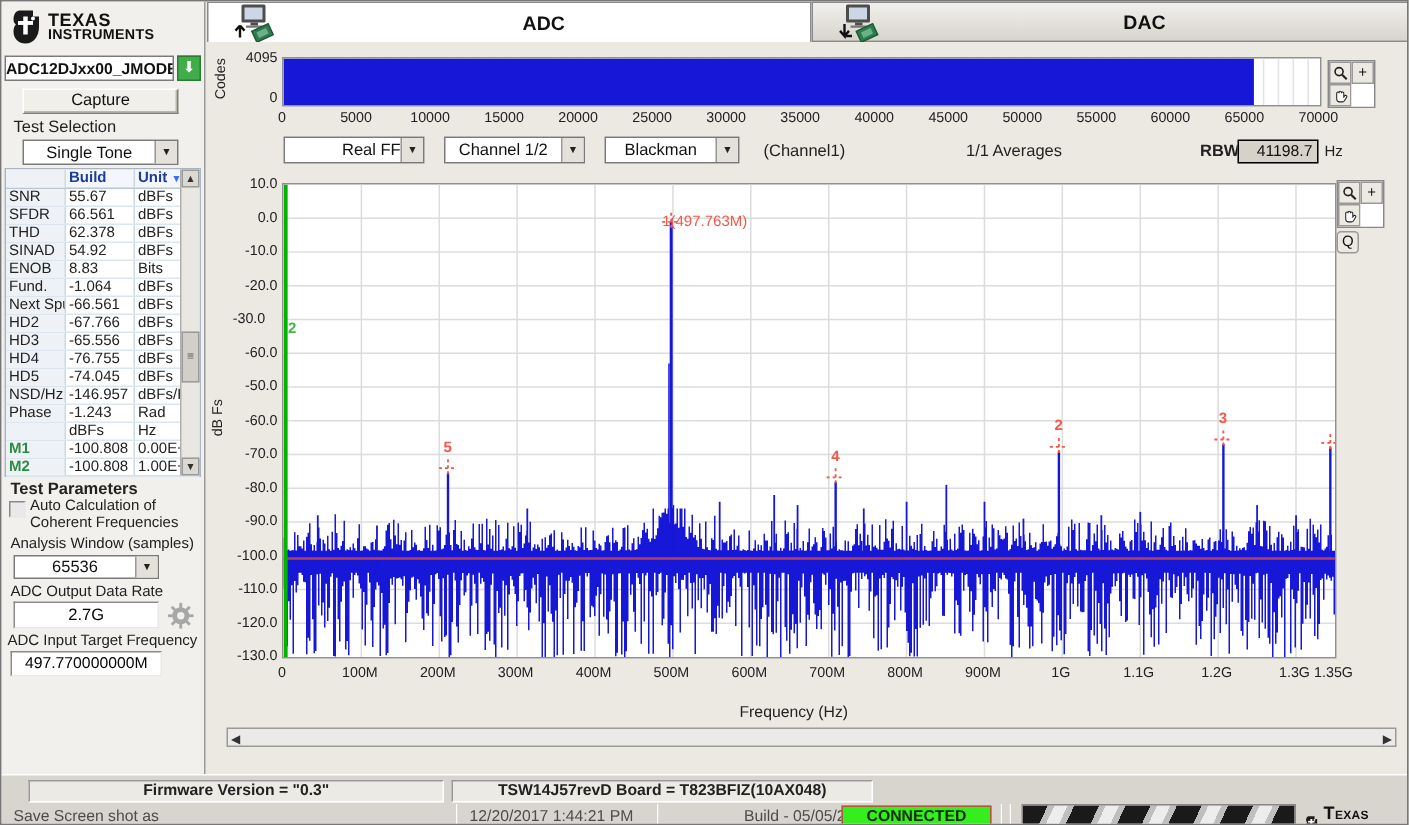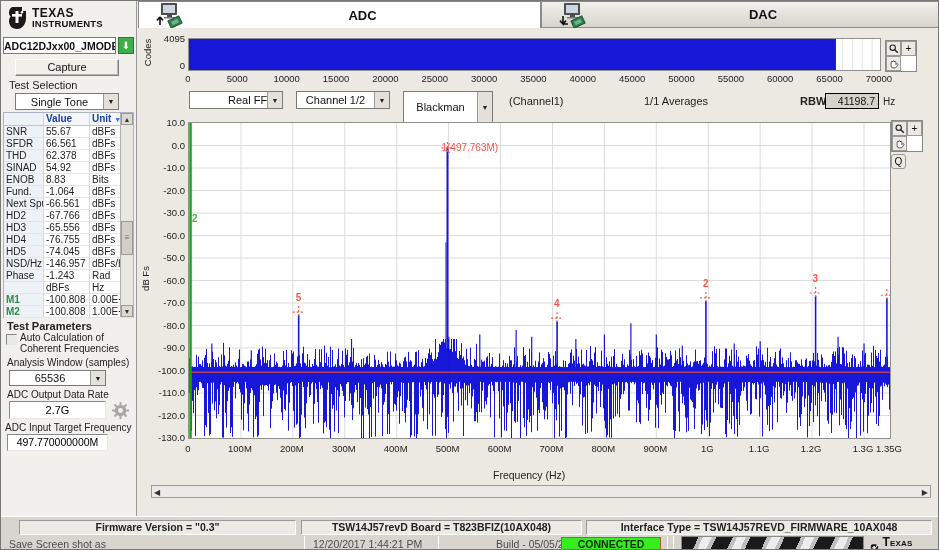--- a/index.html
+++ b/index.html
@@ -91,21 +91,21 @@
     <div class="lbl abs" style="left:8px; top:78px;">Test Selection</div>
 
     <div class="combo abs" style="left:14px; top:92px; width:104px; height:17px;">
       <div class="txt">Single Tone</div>
       <div class="drop">▼</div>
     </div>
 
     <div id="resultsTable" class="abs">
       <div class="thead">
         <div class="c-name"></div>
-        <div class="c-val">Value</div>
+        <div class="c-val">Build</div>
         <div class="c-unit"><span>Unit</span> <span style="color:#3a6cff;font-size:7px;">▼</span></div>
       </div>
       <div id="tblBody">
           <div class="trow">
             <div class="c-name">SNR</div>
             <div class="c-val">55.67</div>
             <div class="c-unit">dBFs</div>
           </div>
           <div class="trow">
             <div class="c-name">SFDR</div>
@@ -357,37 +357,37 @@
   </div>
 
   <div class="combo abs" style="left:188px; top:90px; width:94px; height:18px;padding-left:38px;">
     <div class="txt">Real FFT</div>
     <div class="drop">▼</div>
   </div>
   <div class="combo abs" style="left:295px; top:90px; width:94px; height:18px;">
     <div class="txt">Channel 1/2</div>
     <div class="drop">▼</div>
   </div>
-  <div class="combo abs" style="left:402px; top:90px; width:90px; height:32px;">
+  <div class="combo abs" style="left:402px; top:90px; width:90px; height:18px;">
     <div class="txt">Blackman</div>
     <div class="drop">▼</div>
   </div>
   <div class="lbl abs" style="left:508px; top:94px;">(Channel1)</div>
   <div class="lbl abs" style="left:643px; top:94px;">1/1 Averages</div>
   <div class="lbl abs" style="left:799px; top:94px; font-weight:bold;">RBW</div>
   <div class="abs" style="left:824px; top:92px; width:54px; height:16px; background:#d6d2ca; border:1px solid #000000; font-size:10.5px; text-align:right; padding:1px 3px; color:#111;">41198.7</div>
   <div class="small abs" style="left:882px; top:95px;">Hz</div>
 
   <div class="abs vlabel" style="left:132px; top:272px;">dB Fs</div>
   <div id="fftYLabels">
       <div class="ticklab" style="left: 146px; width: 38px; text-align: right; top: 116px;">10.0</div>
       <div class="ticklab" style="left: 146px; width: 38px; text-align: right; top: 138.5px;">0.0</div>
       <div class="ticklab" style="left: 146px; width: 38px; text-align: right; top: 161px;">-10.0</div>
       <div class="ticklab" style="left: 146px; width: 38px; text-align: right; top: 183.5px;">-20.0</div>
-      <div class="ticklab" style="left: 146px; width: 38px; text-align: right; top: 206px;">-30.0</div>
+      <div class="ticklab" style="left: 146px; width: 38px; text-align: center; top: 206px;">-30.0</div>
       <div class="ticklab" style="left: 146px; width: 38px; text-align: right; top: 228.5px;">-60.0</div>
       <div class="ticklab" style="left: 146px; width: 38px; text-align: right; top: 251px;">-50.0</div>
       <div class="ticklab" style="left: 146px; width: 38px; text-align: right; top: 273.5px;">-60.0</div>
       <div class="ticklab" style="left: 146px; width: 38px; text-align: right; top: 296px;">-70.0</div>
       <div class="ticklab" style="left: 146px; width: 38px; text-align: right; top: 318.5px;">-80.0</div>
       <div class="ticklab" style="left: 146px; width: 38px; text-align: right; top: 341px;">-90.0</div>
       <div class="ticklab" style="left: 146px; width: 38px; text-align: right; top: 363.5px;">-100.0</div>
       <div class="ticklab" style="left: 146px; width: 38px; text-align: right; top: 386px;">-110.0</div>
       <div class="ticklab" style="left: 146px; width: 38px; text-align: right; top: 408.5px;">-120.0</div>
       <div class="ticklab" style="left: 146px; width: 38px; text-align: right; top: 431px;">-130.0</div>
@@ -503,21 +503,20 @@
   <div class="zbtn abs" style="left:890px; top:153px; border-radius:3px;">Q</div>
 
   <div class="abs" style="left:150px; top:484px; width:780px; height:13px; background:#eceae6; border:1px solid #9a9a9a;">
     <div class="abs" style="left:2px; top:2px; font-size:8px; color:#333;">◀</div>
     <div class="abs" style="right:2px; top:2px; font-size:8px; color:#333;">▶</div>
   </div>
 
   <div id="statusBar" class="abs">
     <div class="scell" style="left:18px; width:277px;">Firmware Version = "0.3"</div>
     <div class="scell" style="left:300px; width:281px;">TSW14J57revD Board = T823BFIZ(10AX048)</div>
-    <div class="scell" style="left:585px; width:346px;">Interface Type = TSW14J57REVD_FIRMWARE_10AX048</div>
 
     <div class="s2txt" style="left:8px;">Save Screen shot as</div>
     <div class="vsep" style="left:303px;"></div>
     <div class="s2txt" style="left:312px;text-align:right;">12/20/2017 1:44:21 PM</div>
     <div class="vsep" style="left:437px;"></div>
     <div class="s2txt" style="left:459px;margin-left:36px;">Build  - 05/05/2017</div>
     <div id="connBadge">CONNECTED</div>
     <div class="vsep" style="left:666px;"></div>
     <div class="vsep" style="left:672px;"></div>
     <div id="stripeBar"></div>

